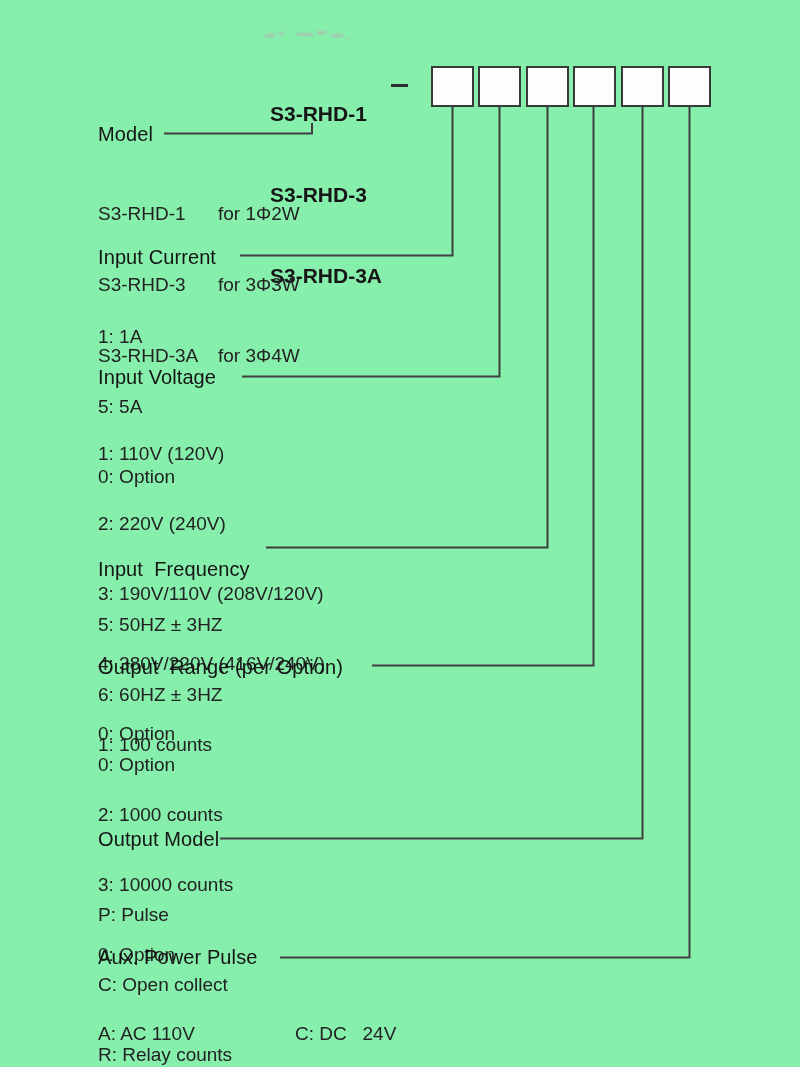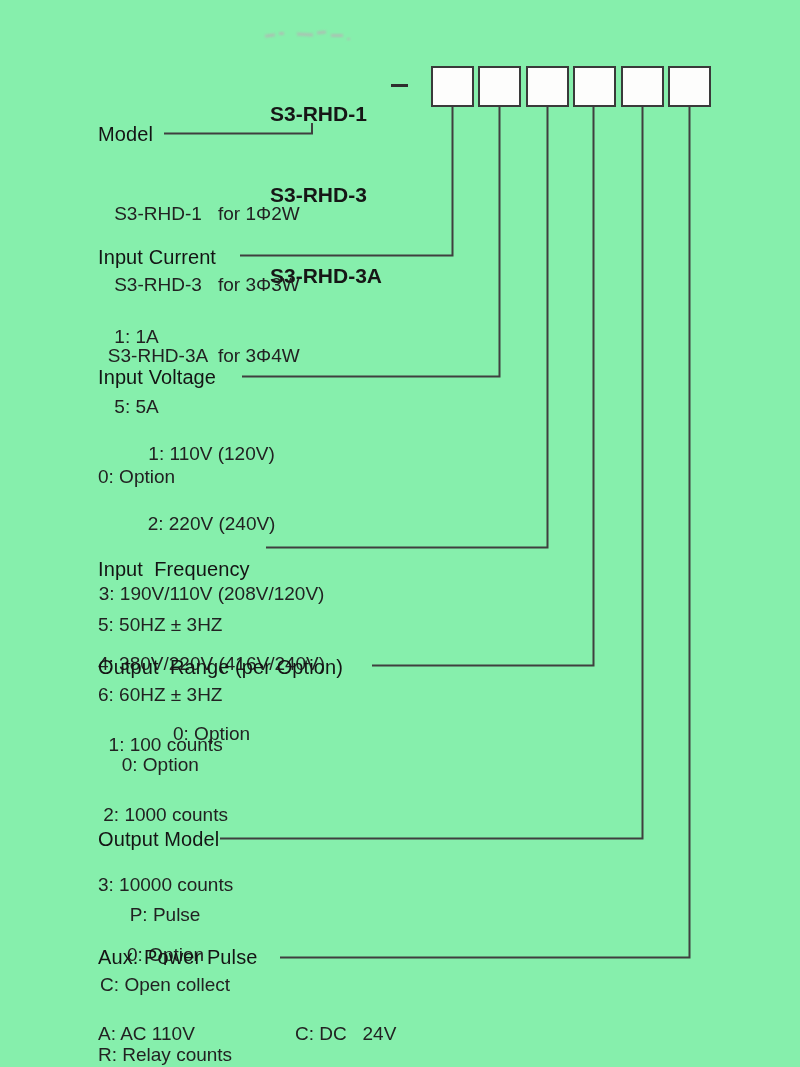--- a/index.html
+++ b/index.html
@@ -31,21 +31,21 @@
     border: 2px solid #3a3a3a; background: #fdfdfc; box-sizing: border-box;
   }
 
   .connectors { position: absolute; left: 0; top: 0; pointer-events: none; }
 
   .heading {
     position: absolute; left: 98px;
     font-weight: normal; font-size: 20px; line-height: 24px;
     color: #141414; white-space: pre; letter-spacing: .1px;
   }
-  .rows { position: absolute; left: 98px; font-size: 19px; color: #222; white-space: pre; text-align: center; }
+  .rows { position: absolute; left: 98px; font-size: 19px; color: #222; white-space: pre; }
   .rows .row { line-height: 26px; height: 26px; }
   .rows-model .row { line-height: 27px; height: 27px; }
   .model-name { display: inline-block; width: 120px; }
 
   .aux-col2 { position: absolute; left: 295px; }
 </style>
 </head>
 <body>
 
 <div class="canvas">

